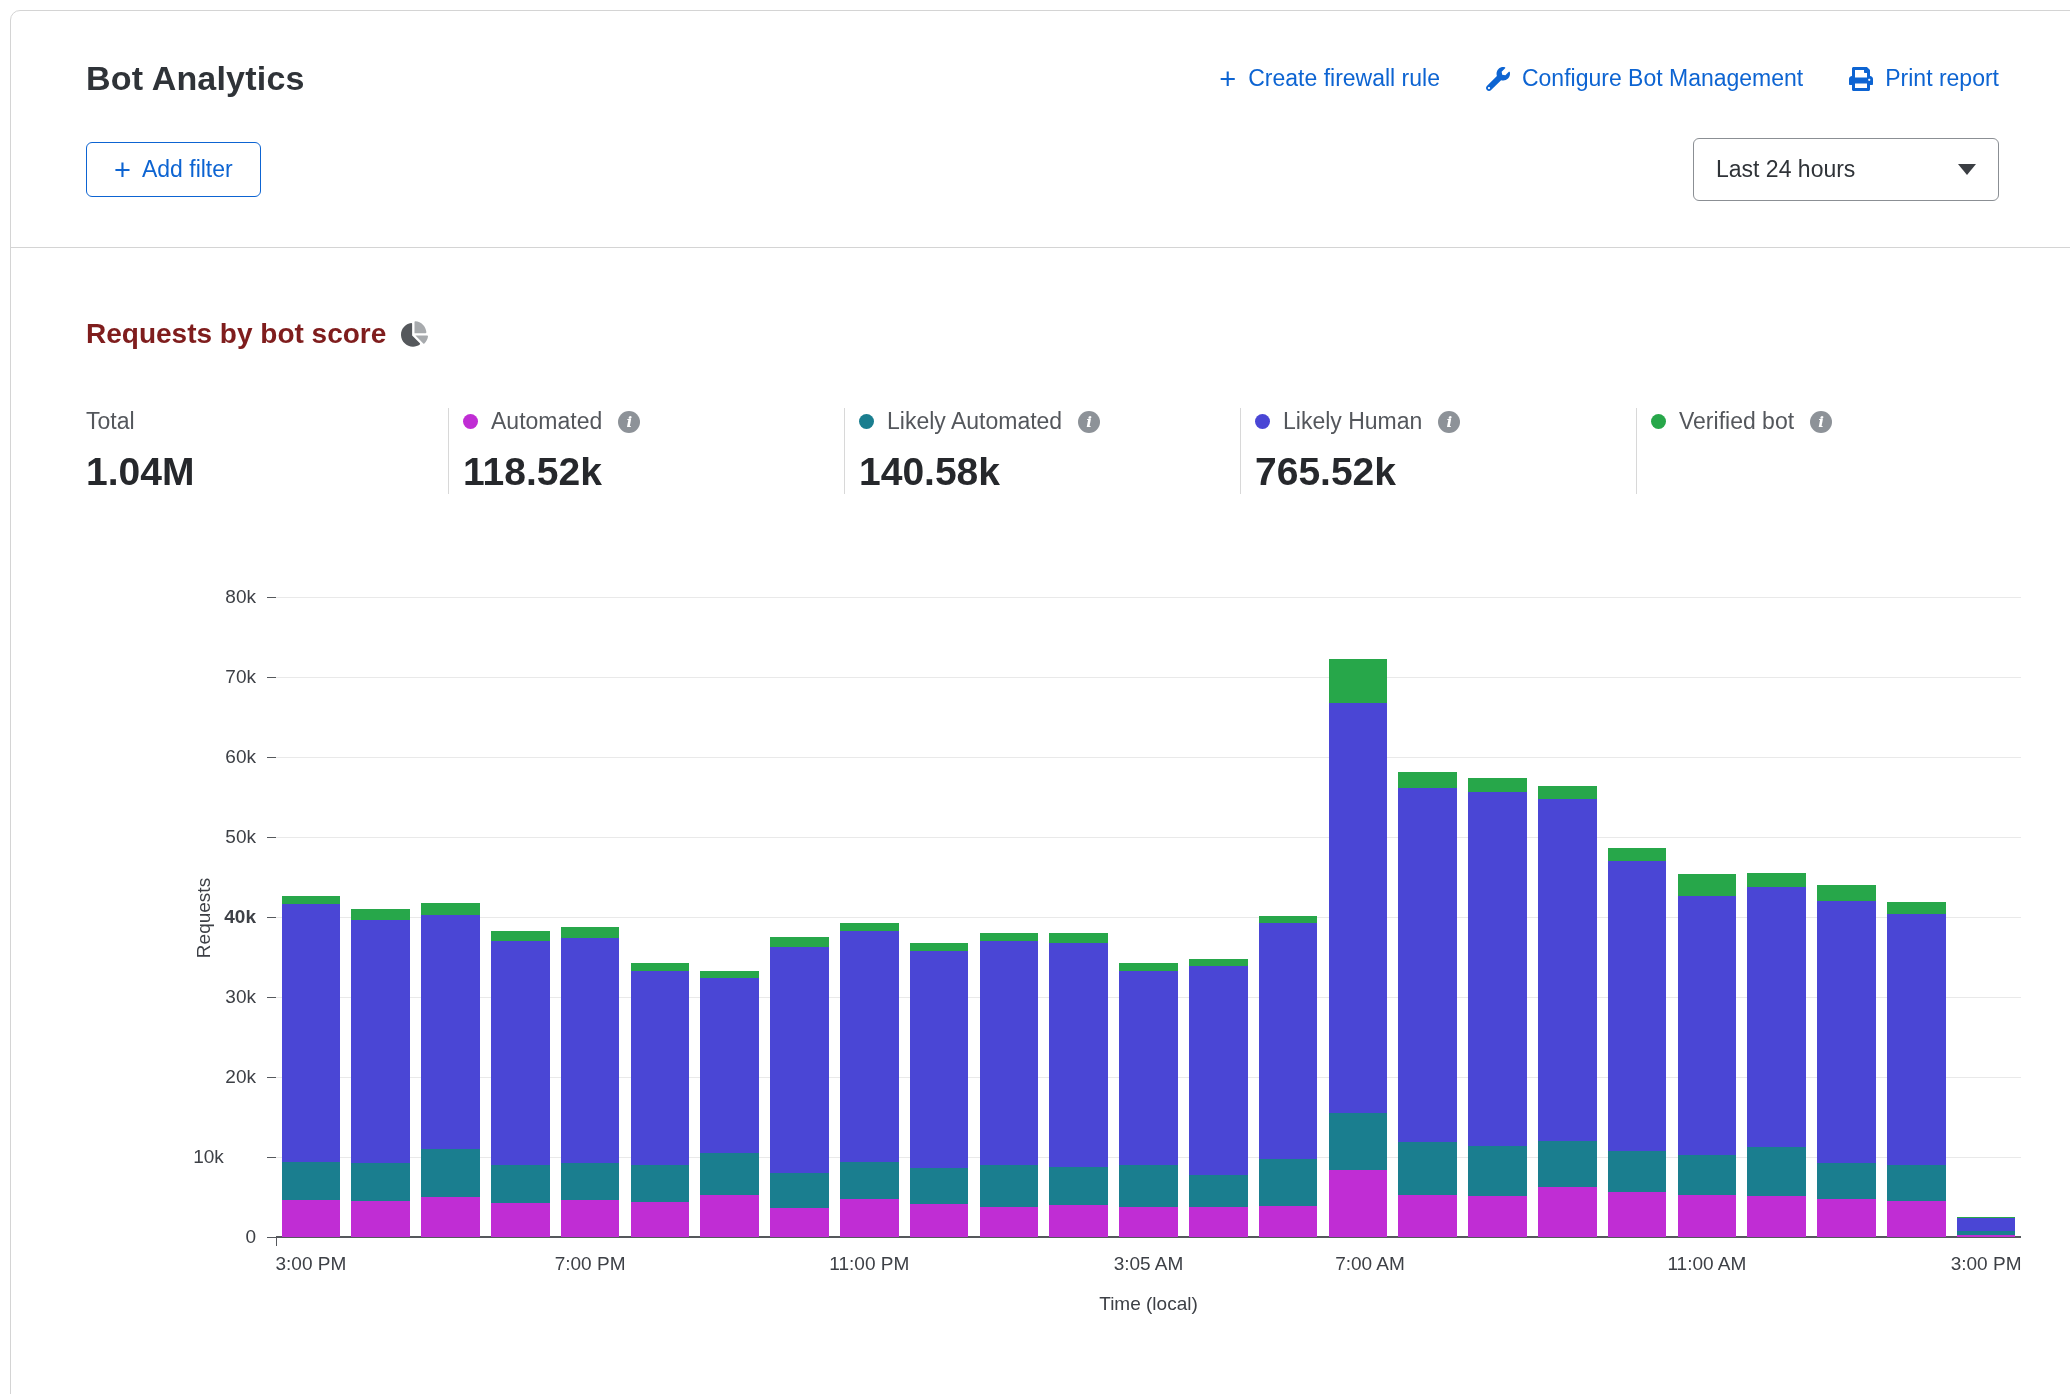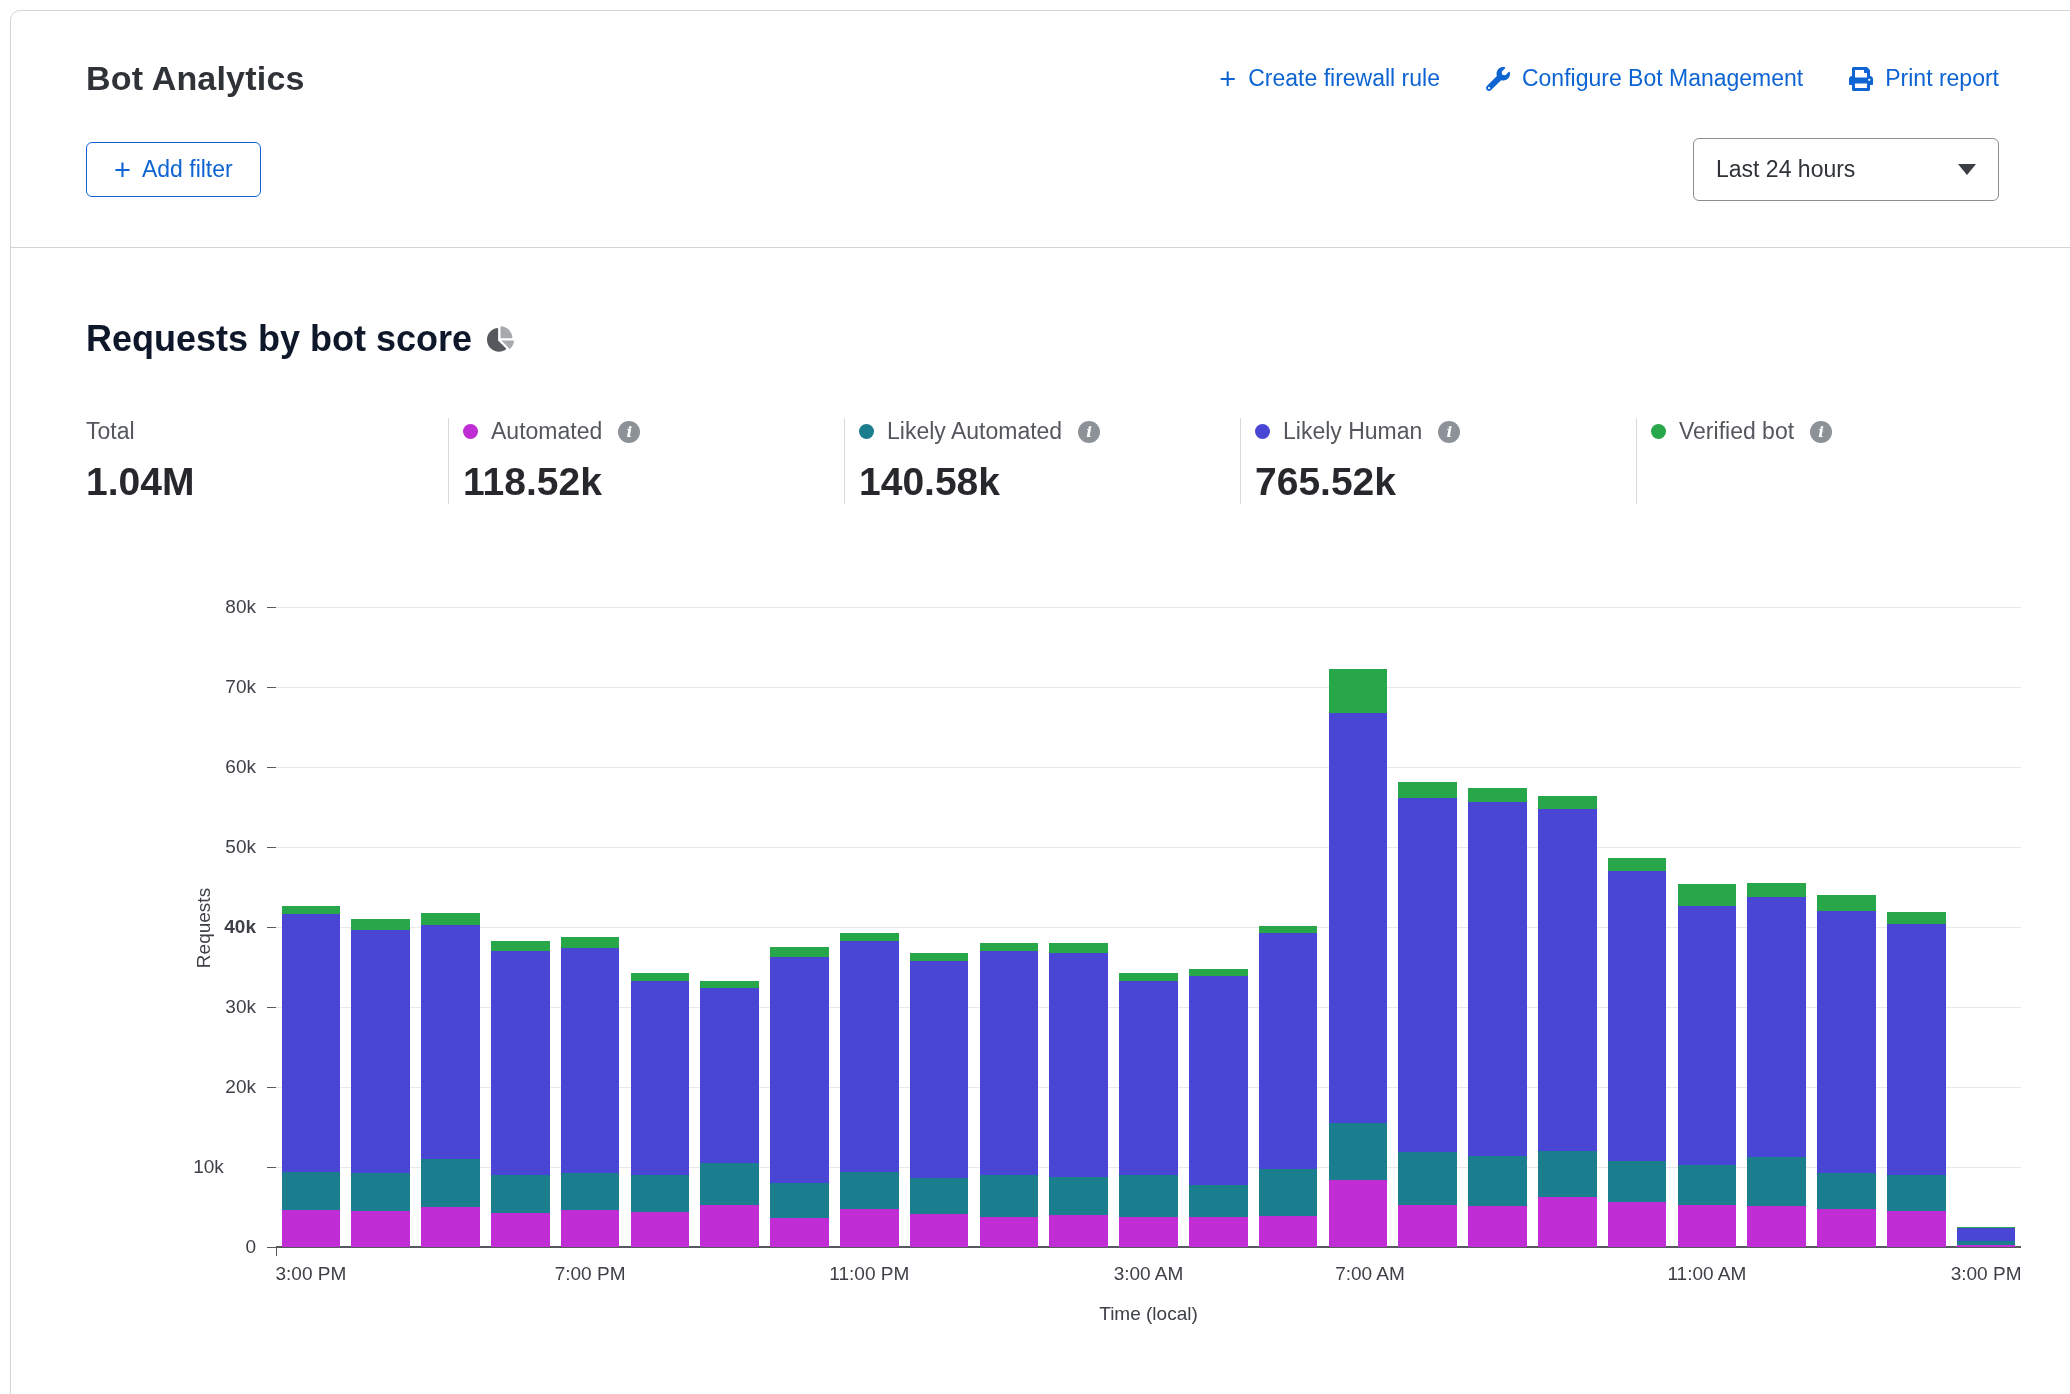--- a/index.html
+++ b/index.html
@@ -43,21 +43,21 @@
   }
   .chevron {
     width: 0; height: 0;
     border-left: 9px solid transparent; border-right: 9px solid transparent;
     border-top: 11px solid #3b3e43;
   }
   .hdivider { border-top: 1px solid #d4d4d4; }
   
   .card-body { padding: 70px 0 0 75px; }
   .section-title-row { display: flex; align-items: center; gap: 15px; }
-  h2 { margin: 0; font-size: 36px; font-weight: bold; color: #0f172a; }
+  h2 { margin: 0; font-size: 28px; font-weight: bold; color: #7f1d1d; }
   .pie-icon { width: 27px; height: 26px; }
   
   .stats-row { display: flex; margin-top: 58px; }
   .stat { width: 396px; padding-left: 14px; border-left: 1px solid #d8d8d8; }
   .stat-first { width: 362px; padding-left: 0; border-left: none; }
   .stat-label-row { display: flex; align-items: center; gap: 13px; font-size: 23px; color: #54575c; }
   .dot { width: 15px; height: 15px; border-radius: 50%; flex: none; }
   .info {
     width: 22px; height: 22px; border-radius: 50%;
     background: #8d9298; color: #fff; flex: none;
@@ -358,21 +358,21 @@
           </div>
           <div class="bar" style="left: 1680.78px; width: 58.632px;">
             <div class="seg" style="height: 2.4px; background: rgb(192, 45, 212);"></div>
             <div class="seg" style="height: 3.2px; background: rgb(26, 126, 143);"></div>
             <div class="seg" style="height: 13.6px; background: rgb(74, 70, 213);"></div>
             <div class="seg" style="height: 0.8px; background: rgb(39, 167, 74);"></div>
           </div>
           <div class="xlabel" style="left: 34.9px;">3:00 PM</div>
           <div class="xlabel" style="left: 314.1px;">7:00 PM</div>
           <div class="xlabel" style="left: 593.3px;">11:00 PM</div>
-          <div class="xlabel" style="left: 872.5px;">3:00 AM</div>
+          <div class="xlabel" style="left: 872.5px;">3:05 AM</div>
           <div class="xlabel" style="left: 1094px;">7:00 AM</div>
           <div class="xlabel" style="left: 1430.9px;">11:00 AM</div>
           <div class="xlabel" style="left: 1710.1px;">3:00 PM</div>
         </div>
       <div class="xlabel-title">Time (local)</div>
     </div>
 
   </div>
 </div>
 

